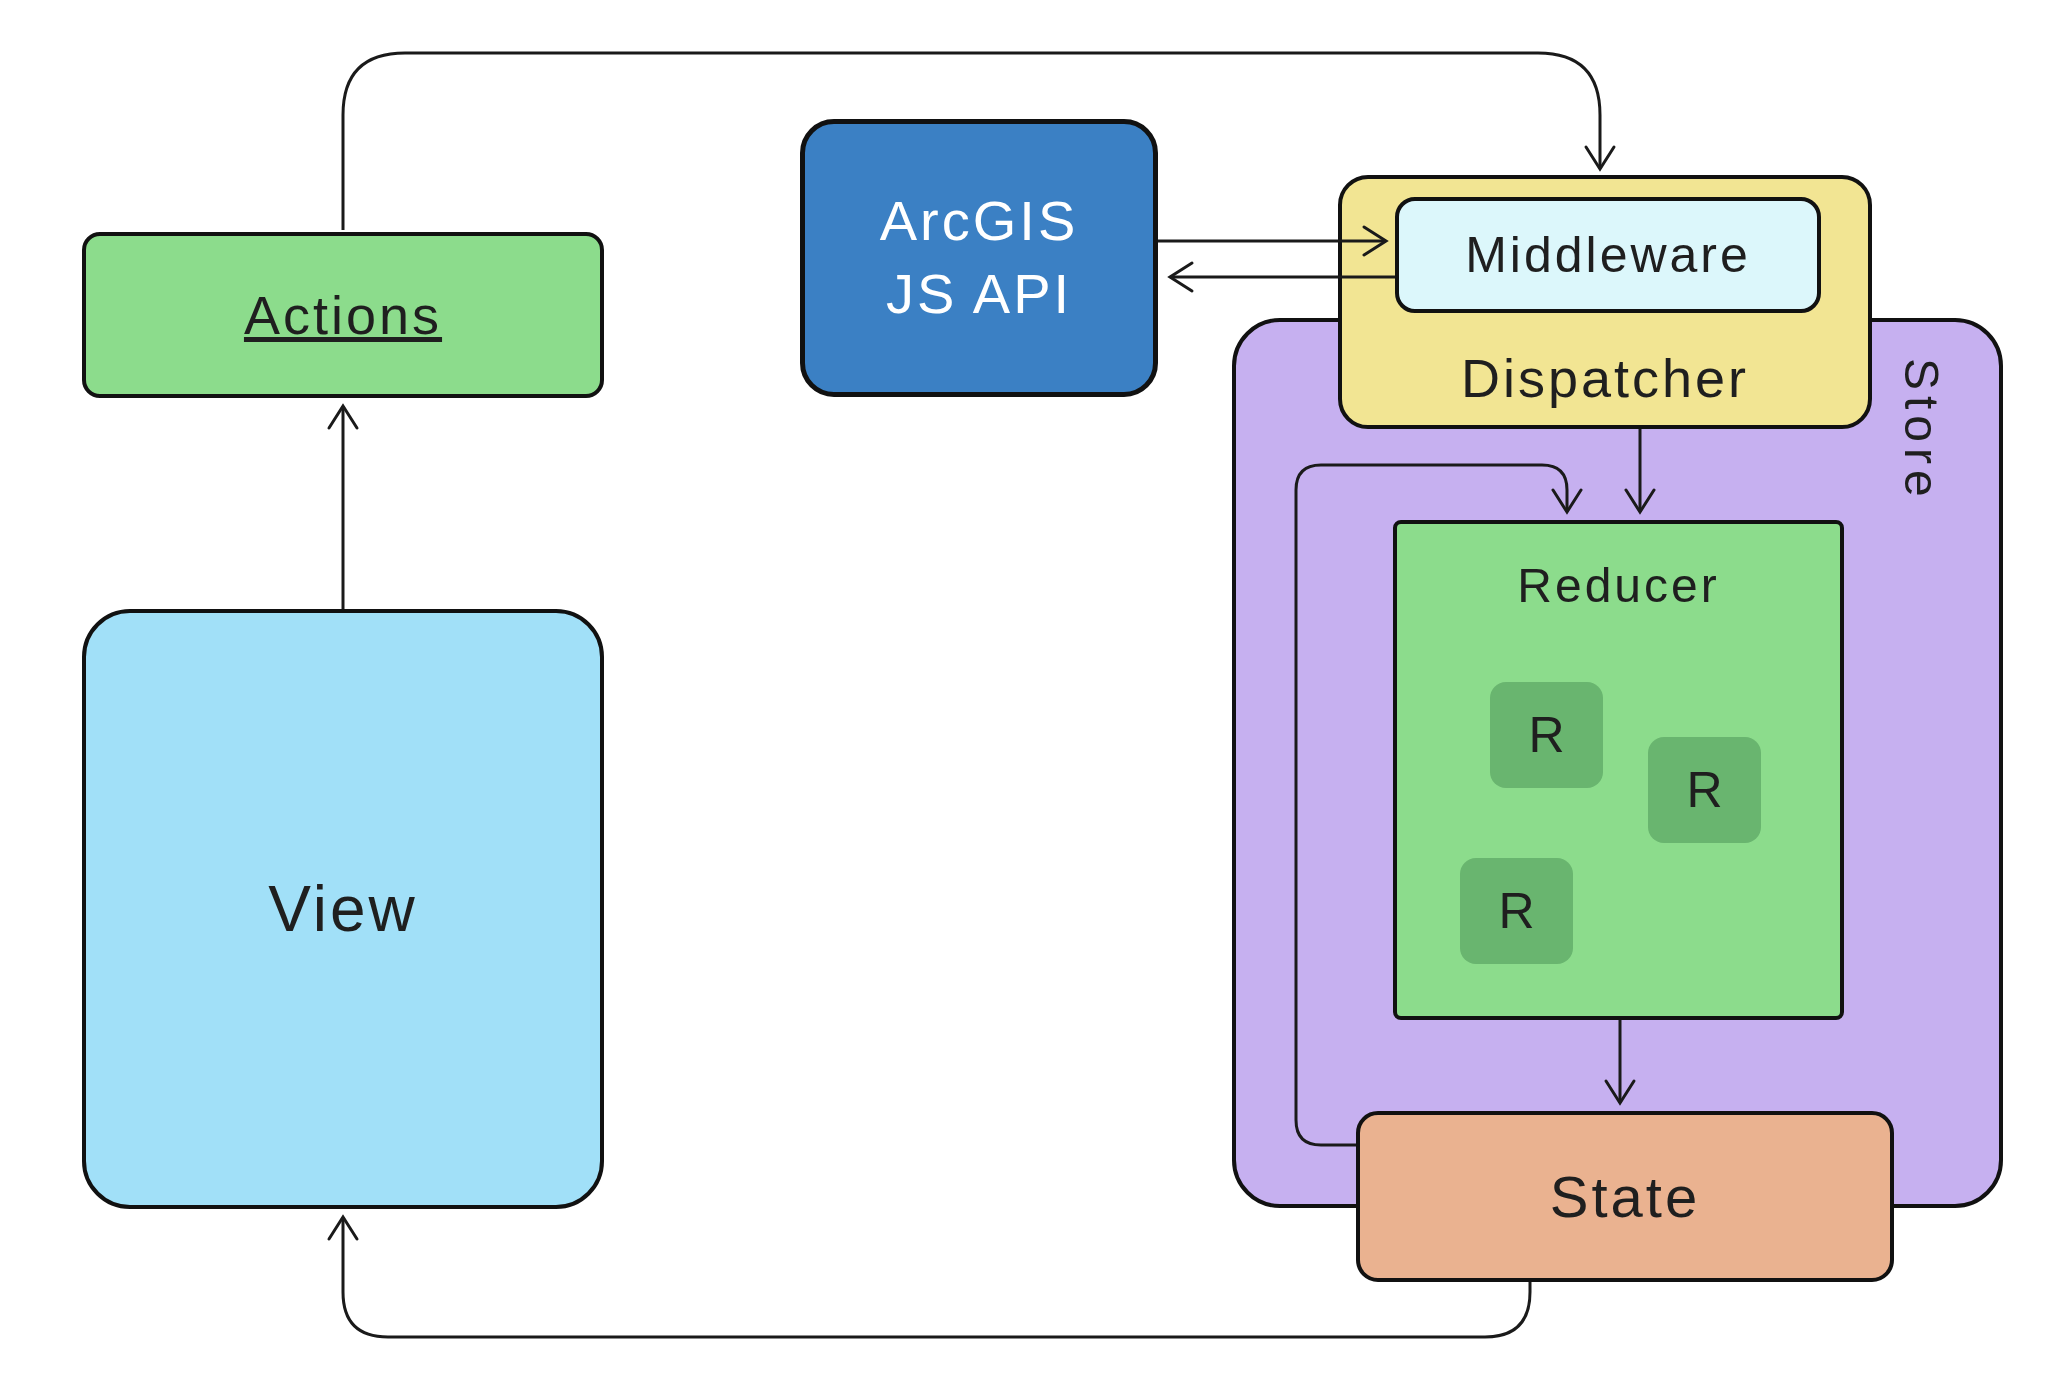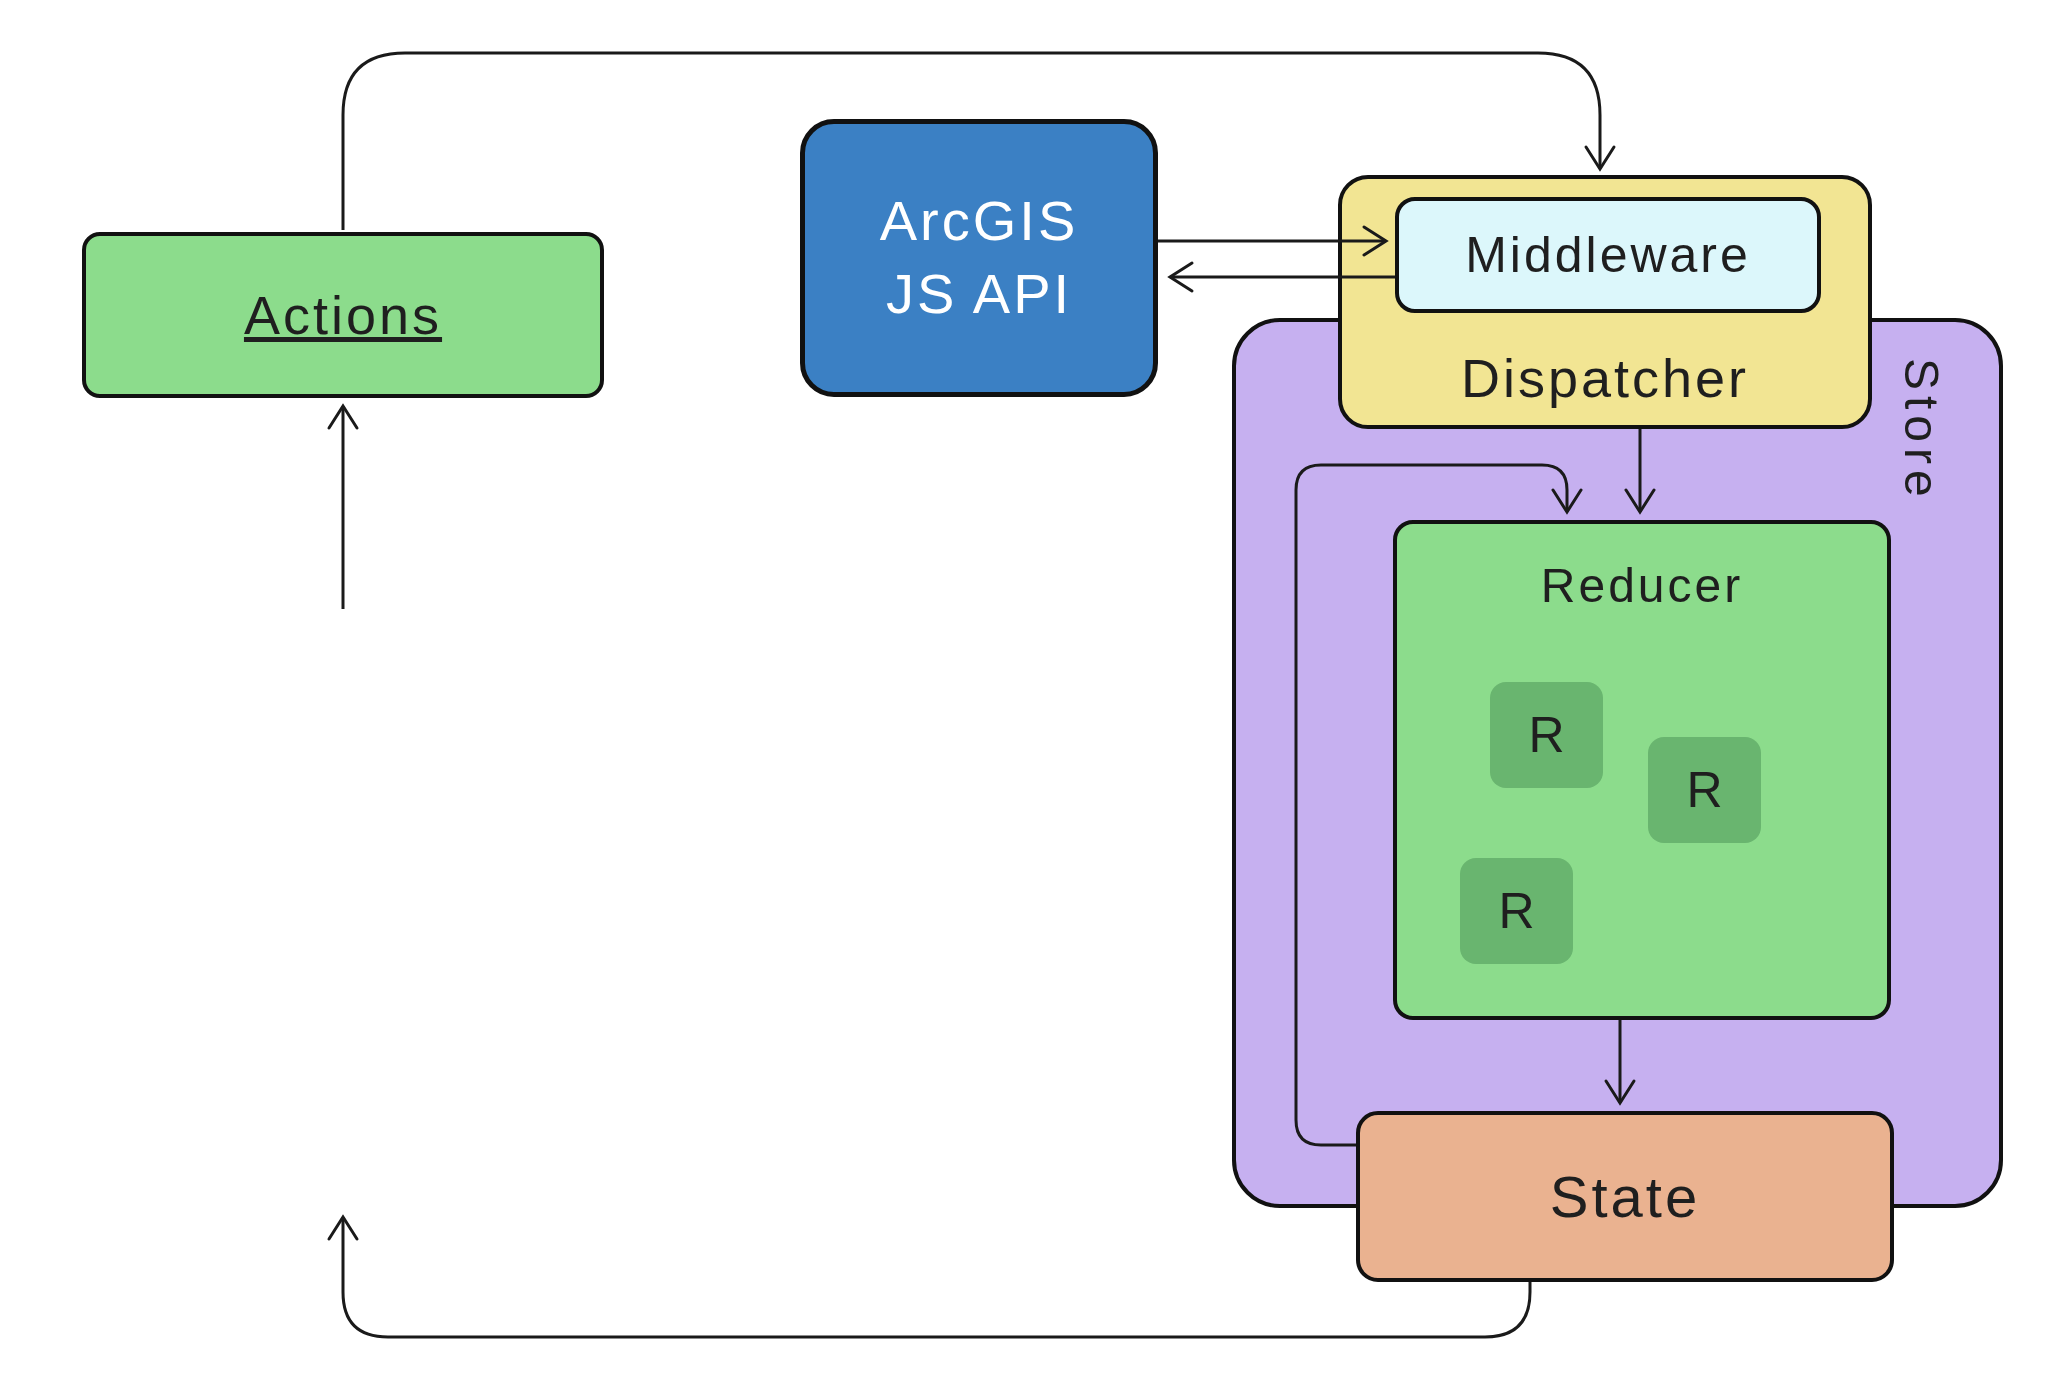--- a/index.html
+++ b/index.html
@@ -17,21 +17,21 @@
   .ah { stroke:#1a1a1a; stroke-width:3; fill:none; stroke-linecap:round; }
 
   #store      { left:1232px; top:318px;  width:771px; height:890px; border-radius:48px; z-index:1; }
   #store-label{ position:absolute; left:658px; top:36px; writing-mode:vertical-rl;
                 font-size:48px; letter-spacing:6px; }
   #svg-under  { z-index:2; }
   #actions    { left:82px;   top:232px;  width:522px; height:166px; border-radius:18px; font-size:54px; z-index:3;text-decoration:underline; }
   #view       { left:82px;   top:609px;  width:522px; height:600px; border-radius:48px; font-size:64px; z-index:3; }
   #arcgis     { left:800px;  top:119px;  width:358px; height:278px; border-radius:34px; border-width:5px;
                 font-size:56px; line-height:1.3; text-align:center; flex-direction:column; z-index:3; }
-  #reducer    { left:1393px; top:520px;  width:498px; height:500px; border-radius:20px;
+  #reducer    { left:1393px; top:520px;  width:451px; height:500px; border-radius:8px;
                 font-size:48px; align-items:flex-start; padding-top:34px; z-index:3; }
   .r-square   { position:absolute; width:113px; height:106px; border-radius:16px; border:none;
                 font-size:50px; z-index:3; display:flex; align-items:center; justify-content:center;
                 letter-spacing:0; }
   #r1 { left:1490px; top:682px; }
   #r2 { left:1648px; top:737px; }
   #r3 { left:1460px; top:858px; }
   #state      { left:1356px; top:1111px; width:538px; height:171px; border-radius:22px; font-size:58px; z-index:3; }
   #dispatcher { left:1338px; top:175px;  width:534px; height:254px; border-radius:30px; font-size:54px;
                 align-items:flex-end; padding-bottom:16px; z-index:4; }
@@ -57,20 +57,23 @@
   </svg>
 
   <div id="store" class="node" style="background: rgb(198, 176, 240);">
     <span id="store-label">Store</span>
   </div>
 
   <div id="actions" class="node" style="background: rgb(140, 220, 140);">
     <span>Actions</span>
   </div>
 
+  <div id="view" class="node" style="background: rgb(161, 224, 248);">
+    <span>View</span>
+  </div>
 
   <div id="arcgis" class="node" style="background: rgb(59, 128, 196);">
     <span style="color: rgb(255, 255, 255);">ArcGIS</span>
     <span style="color: rgb(255, 255, 255);">JS API</span>
   </div>
 
   <div id="reducer" class="node" style="background: rgb(140, 220, 140);">
     <span>Reducer</span>
   </div>
   <div id="r1" class="r-square" style="background: rgb(105, 181, 111);">

